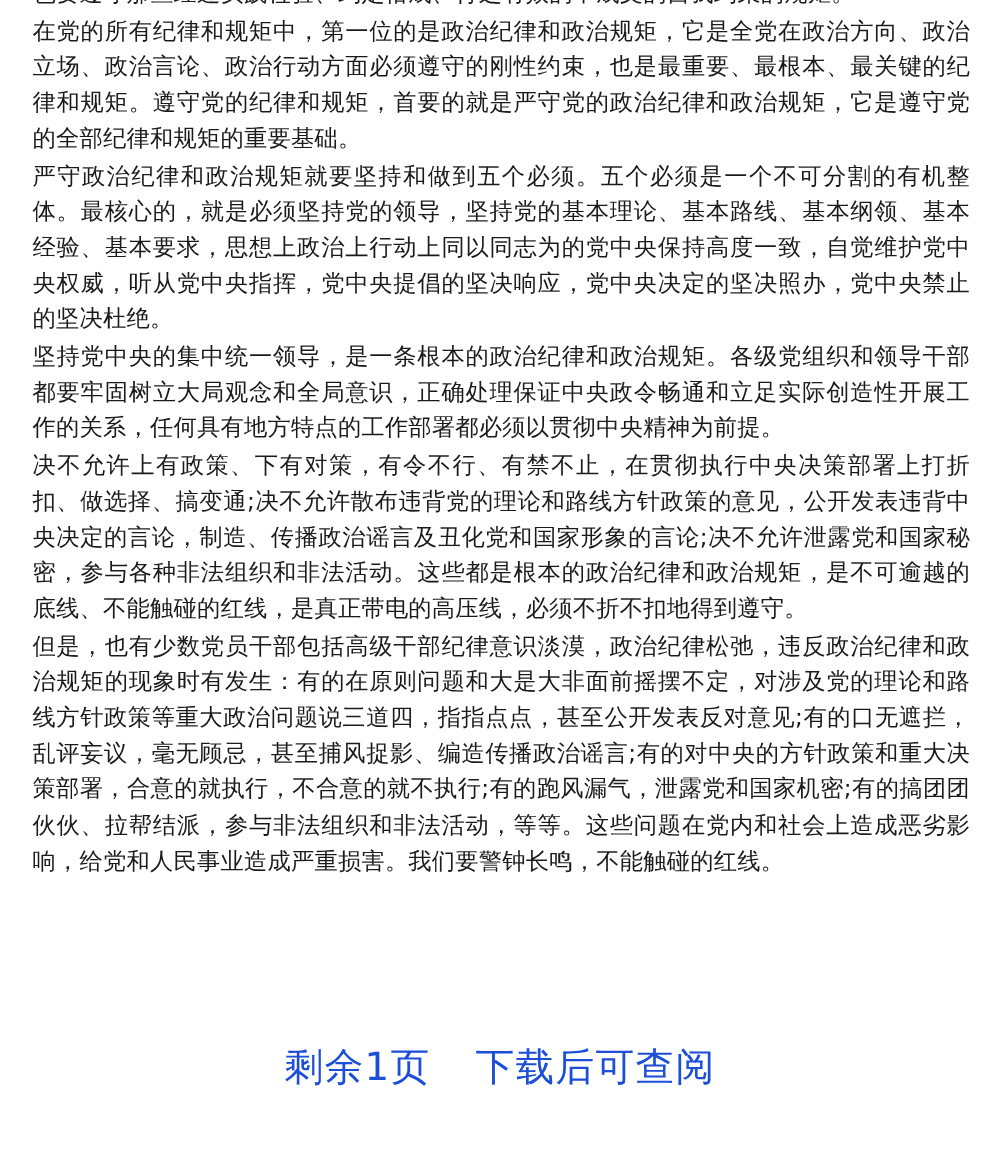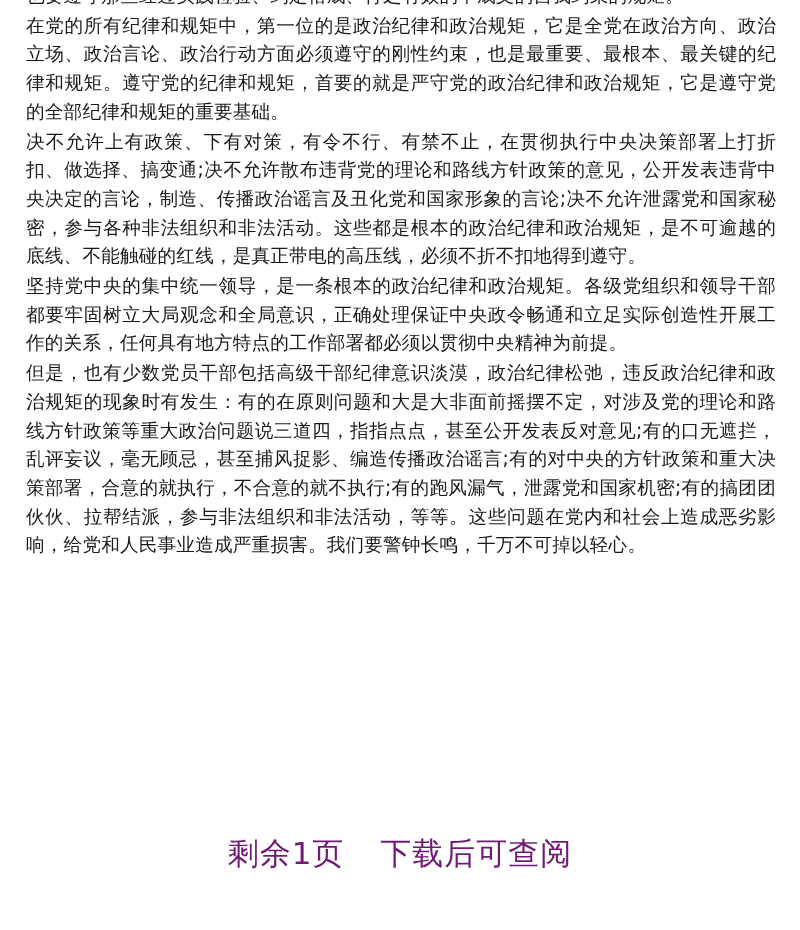--- a/index.html
+++ b/index.html
@@ -16,41 +16,42 @@
     letter-spacing: 0.2px;
   }
   .doc p { margin: 1px; text-align: justify; text-align-last: left; }
   .footer {
     position: absolute;
     left: 0; right: 0;
     top: 833px;
     text-align: center;
     font-family: "DejaVu Sans", "Liberation Sans", sans-serif;
     font-size: 31px;
-    color: #701a75;
+    color: #1d4ed8;
     letter-spacing: 1px;
   }
   .footer span.gap { display: inline-block; width: 36px; }
   .watermark {
     position: absolute;
     color: rgba(0,0,0,0.04);
     font-family: "DejaVu Sans", sans-serif;
     font-size: 40px;
     transform: rotate(-50deg);
     pointer-events: none;
   }
 </style>
 </head>
 <body>
 
 <div class="watermark" style="left:170px; top:300px;">　</div>
 
 <div class="doc">
   <p>也要遵守那些经过实践检验、约定俗成、行之有效的不成文的自我约束的规矩。</p>
   <p>在党的所有纪律和规矩中，第一位的是政治纪律和政治规矩，它是全党在政治方向、政治立场、政治言论、政治行动方面必须遵守的刚性约束，也是最重要、最根本、最关键的纪律和规矩。遵守党的纪律和规矩，首要的就是严守党的政治纪律和政治规矩，它是遵守党的全部纪律和规矩的重要基础。</p>
+  <p>严守政治纪律和政治规矩就要坚持和做到五个必须。五个必须是一个不可分割的有机整体。最核心的，就是必须坚持党的领导，坚持党的基本理论、基本路线、基本纲领、基本经验、基本要求，思想上政治上行动上同以同志为的党中央保持高度一致，自觉维护党中央权威，听从党中央指挥，党中央提倡的坚决响应，党中央决定的坚决照办，党中央禁止的坚决杜绝。</p>
+  <p>坚持党中央的集中统一领导，是一条根本的政治纪律和政治规矩。各级党组织和领导干部都要牢固树立大局观念和全局意识，正确处理保证中央政令畅通和立足实际创造性开展工作的关系，任何具有地方特点的工作部署都必须以贯彻中央精神为前提。</p>
   <p>决不允许上有政策、下有对策，有令不行、有禁不止，在贯彻执行中央决策部署上打折扣、做选择、搞变通;决不允许散布违背党的理论和路线方针政策的意见，公开发表违背中央决定的言论，制造、传播政治谣言及丑化党和国家形象的言论;决不允许泄露党和国家秘密，参与各种非法组织和非法活动。这些都是根本的政治纪律和政治规矩，是不可逾越的底线、不能触碰的红线，是真正带电的高压线，必须不折不扣地得到遵守。</p>
-  <p>坚持党中央的集中统一领导，是一条根本的政治纪律和政治规矩。各级党组织和领导干部都要牢固树立大局观念和全局意识，正确处理保证中央政令畅通和立足实际创造性开展工作的关系，任何具有地方特点的工作部署都必须以贯彻中央精神为前提。</p>
-  <p>但是，也有少数党员干部包括高级干部纪律意识淡漠，政治纪律松弛，违反政治纪律和政治规矩的现象时有发生：有的在原则问题和大是大非面前摇摆不定，对涉及党的理论和路线方针政策等重大政治问题说三道四，指指点点，甚至公开发表反对意见;有的口无遮拦，乱评妄议，毫无顾忌，甚至捕风捉影、编造传播政治谣言;有的对中央的方针政策和重大决策部署，合意的就执行，不合意的就不执行;有的跑风漏气，泄露党和国家机密;有的搞团团伙伙、拉帮结派，参与非法组织和非法活动，等等。这些问题在党内和社会上造成恶劣影响，给党和人民事业造成严重损害。我们要警钟长鸣，千万不可掉以轻心。</p>
+  <p>但是，也有少数党员干部包括高级干部纪律意识淡漠，政治纪律松弛，违反政治纪律和政治规矩的现象时有发生：有的在原则问题和大是大非面前摇摆不定，对涉及党的理论和路线方针政策等重大政治问题说三道四，指指点点，甚至公开发表反对意见;有的口无遮拦，乱评妄议，毫无顾忌，甚至捕风捉影、编造传播政治谣言;有的对中央的方针政策和重大决策部署，合意的就执行，不合意的就不执行;有的跑风漏气，泄露党和国家机密;有的搞团团伙伙、拉帮结派，参与非法组织和非法活动，等等。这些问题在党内和社会上造成恶劣影响，给党和人民事业造成严重损害。我们要警钟长鸣，不能触碰的红线。</p>
 </div>
 
 <div class="footer">
   <span>剩余1页</span><span class="gap"></span><span>下载后可查阅</span>
 </div>
 
 </body></html>

